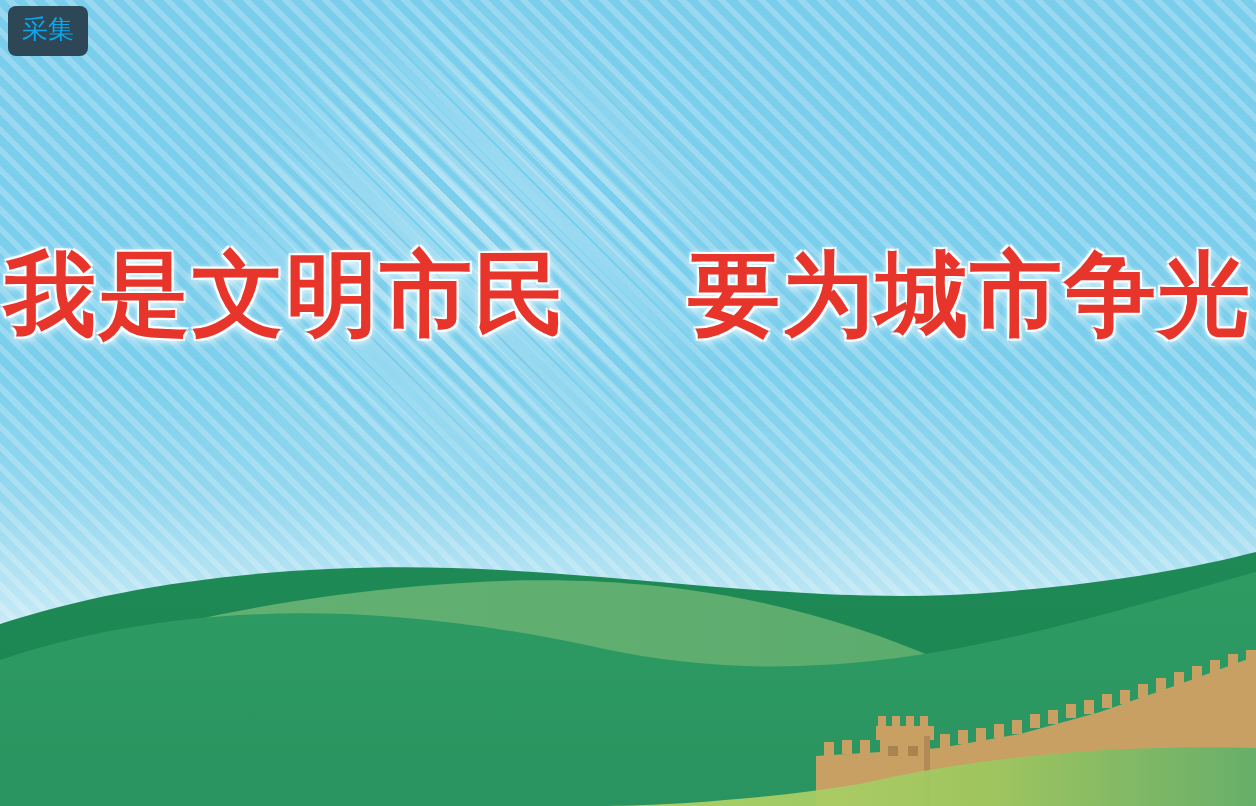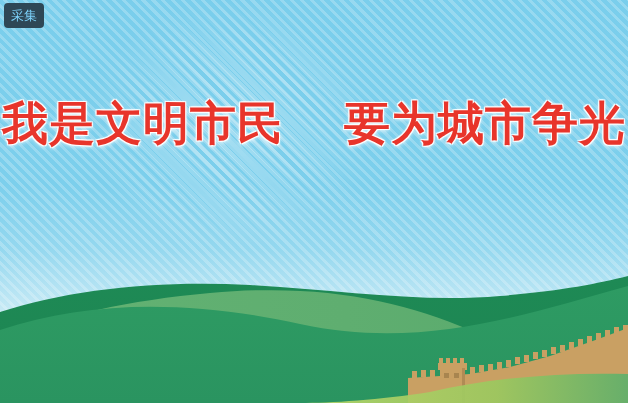--- a/index.html
+++ b/index.html
@@ -73,21 +73,21 @@
     position: absolute;
     left: 0; top: 0;
     width: 628px;
     height: 403px;
   }
 
   
   .slogan-block {
     position: absolute;
     left: 0;
-    top: 84px;
+    top: 108px;
     width: 628px;
     text-align: center;
     pointer-events: none;
   }
   .slogan-line {
     font-family: "DejaVu Sans", "Liberation Sans", sans-serif;
     font-weight: bold;
     font-size: 46px;
     line-height: 78px;
     color: #E8352B;
@@ -106,21 +106,21 @@
 
   
   .capture-btn {
     position: absolute;
     left: 4px;
     top: 3px;
     width: 40px;
     height: 25px;
     border-radius: 4px;
     background: #2E4756;
-    color: #7dd3fc;
+    color: #0ea5e9;
     font-size: 13px;
     font-weight: normal;
     line-height: 25px;
     text-align: center;
     cursor: pointer;
     user-select: none;
     font-family: "DejaVu Sans", "Liberation Sans", sans-serif;
   }
 </style>
 </head>

